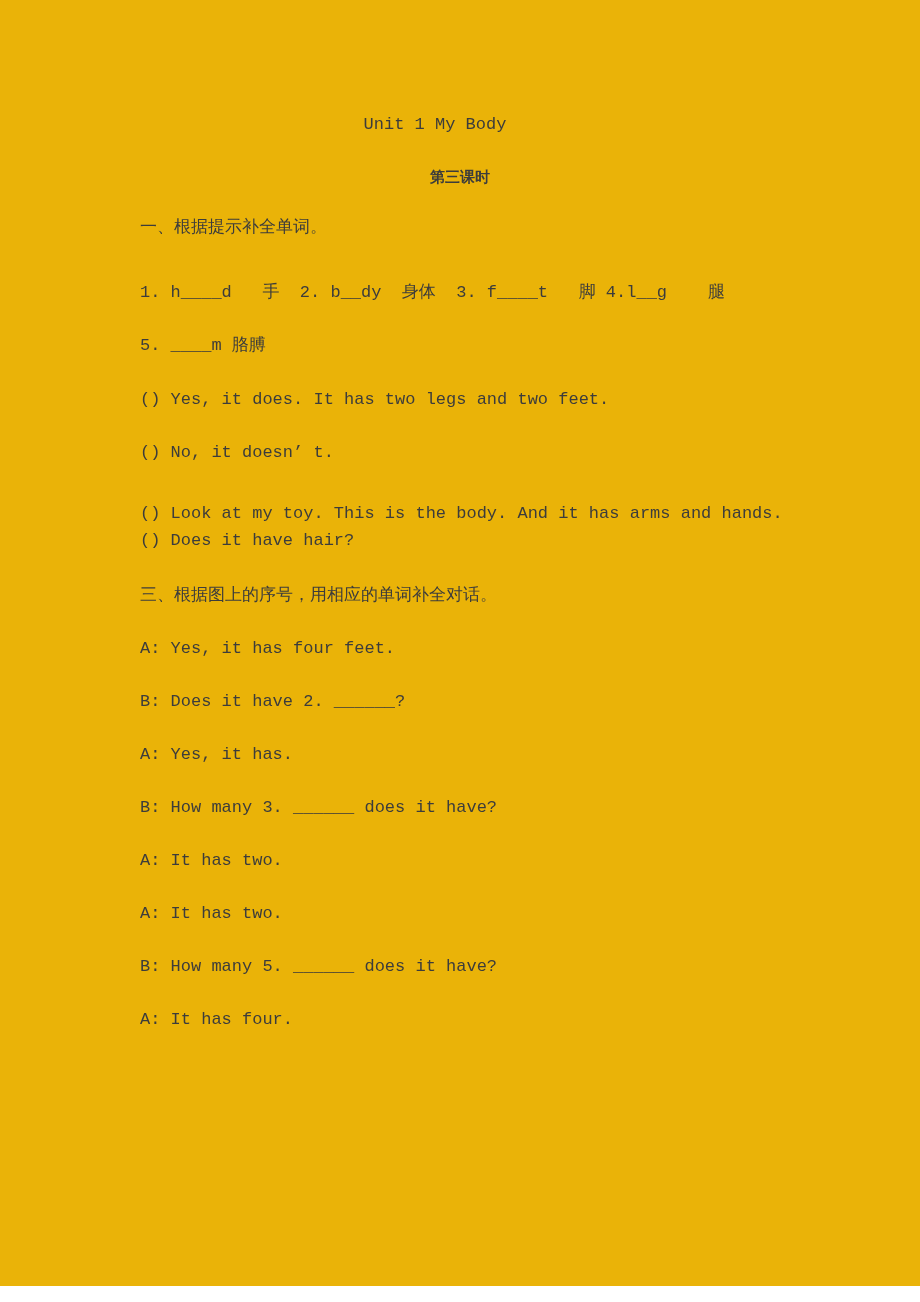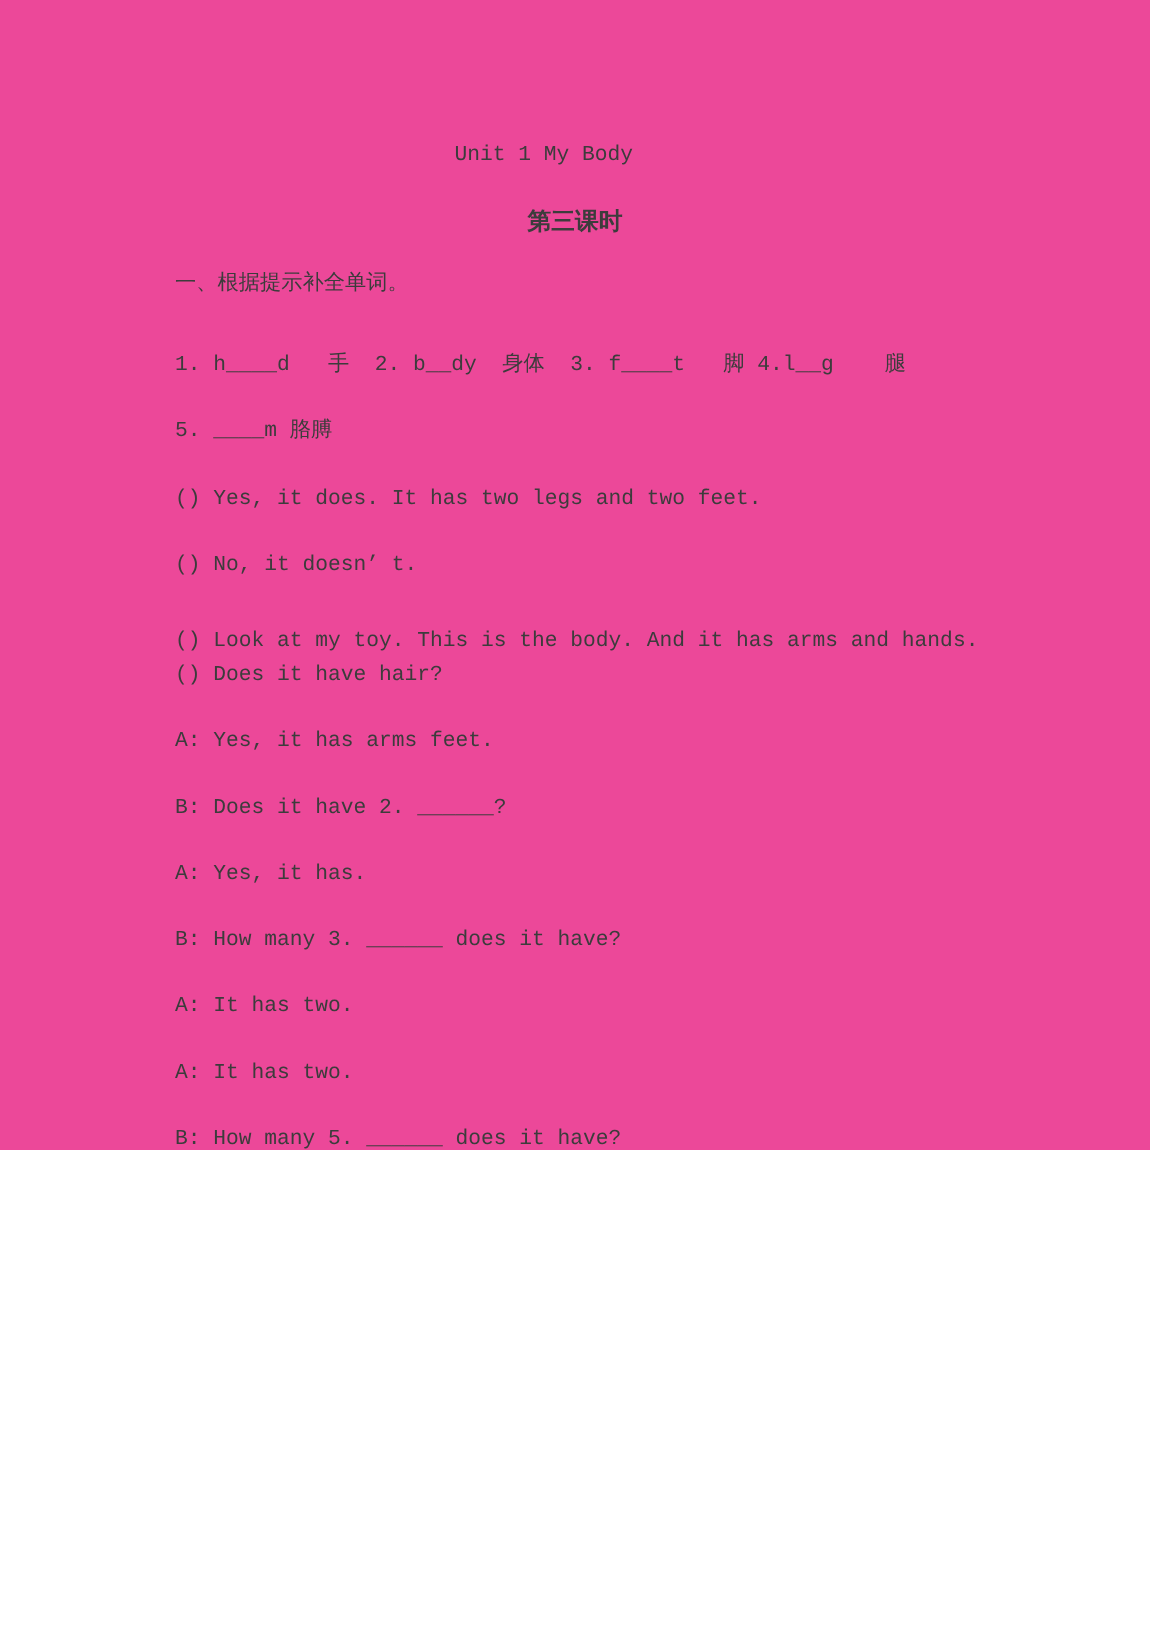--- a/index.html
+++ b/index.html
@@ -3,22 +3,22 @@
 <meta charset="utf-8">
 <style>
   html, body {
     margin: 0;
     padding: 0;
     background: #ffffff;
   }
   .page {
     position: relative;
     width: 920px;
-    height: 920px;
-    background: #ec4899;
+    height: 1286px;
+    background: #eab308;
     overflow: hidden;
     font-family: "Liberation Mono", "DejaVu Sans Mono", monospace;
     font-size: 17px;
     color: #3c3c3c;
   }
   .line {
     margin: 26px 0 0 140px;
     line-height: 27px;
     white-space: pre-wrap;
     font-weight: 400;
@@ -26,21 +26,21 @@
   .center {
     margin-left: 0;
     text-align: center;
   }
   .title {
     margin: 0 50px 0 0;
     padding-top: 111px;
   }
   .subtitle {
     font-weight: 700;
-    font-size: 19px;
+    font-size: 15px;
     margin-top: 27px;
   }
   .mt0  { margin-top: 0; }
   .mt25 { margin-top: 38px; }
   .mt27 { margin-top: 27px; }
   .mt28 { margin-top: 28px; }
   .mt29 { margin-top: 22px; }
   .mt34 { margin-top: 34px; }
 </style>
 </head>
@@ -60,22 +60,23 @@
 
 
   <div class="line mt27">() Yes, it does. It has two legs and two feet.</div>
 
   <div class="line">() No, it doesn’ t.</div>
 
   <div class="line mt34">() Look at my toy. This is the body. And it has arms and hands.</div>
 
   <div class="line mt0">() Does it have hair?</div>
 
+  <div class="line mt28">三、根据图上的序号，用相应的单词补全对话。</div>
 
-  <div class="line">A: Yes, it has arms feet.</div>
+  <div class="line">A: Yes, it has four feet.</div>
   <div class="line">B: Does it have 2. ______?</div>
   <div class="line">A: Yes, it has.</div>
   <div class="line">B: How many 3. ______ does it have?</div>
   <div class="line">A: It has two.</div>
   <div class="line">A: It has two.</div>
   <div class="line">B: How many 5. ______ does it have?</div>
   <div class="line">A: It has four.</div>
 
 </div>
 

